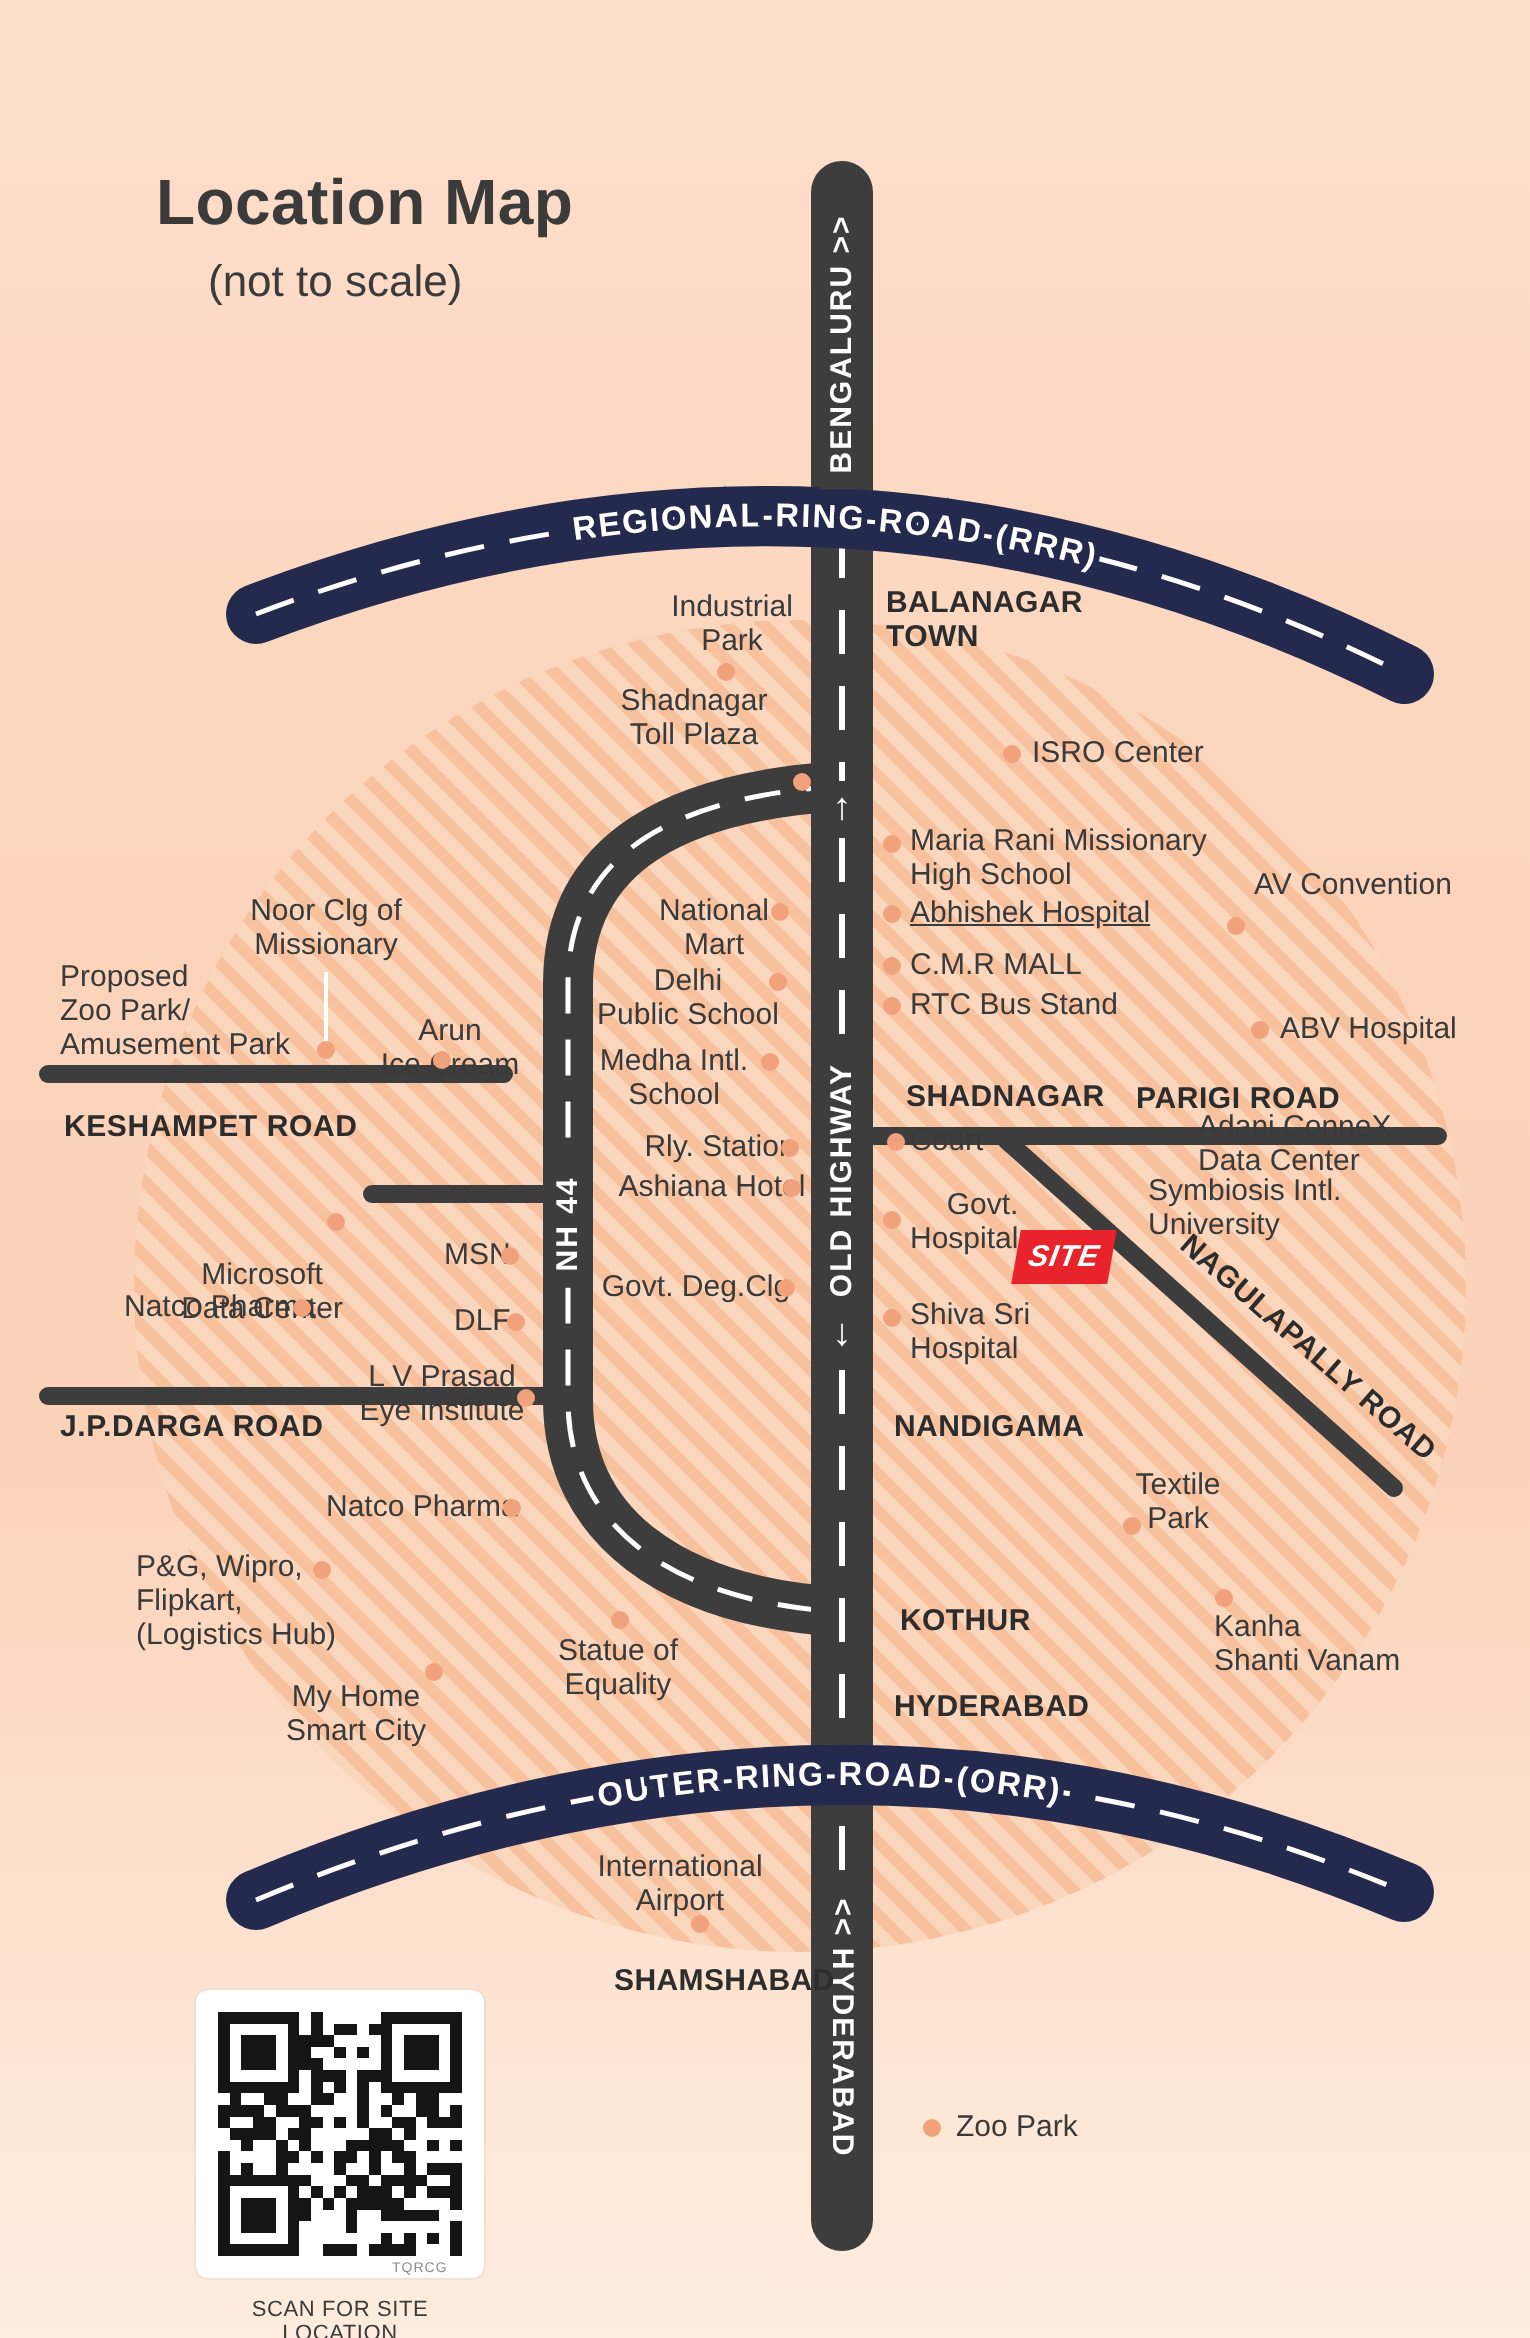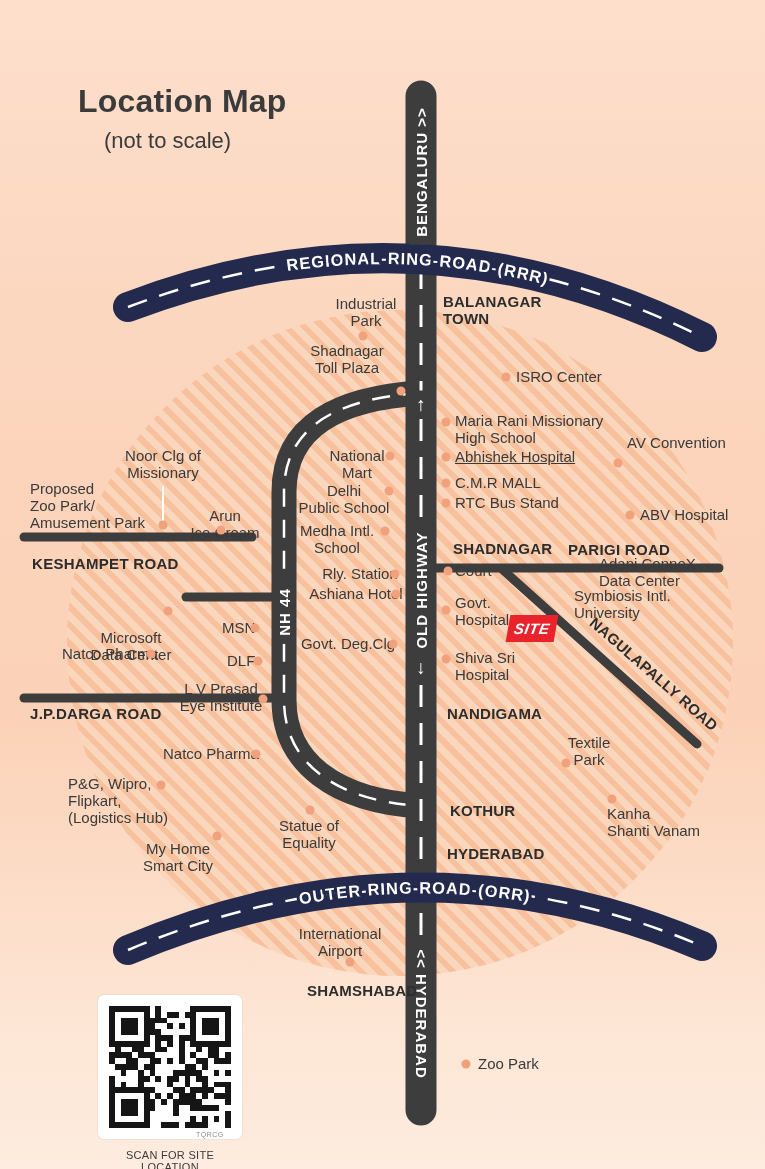--- a/index.html
+++ b/index.html
@@ -157,21 +157,21 @@
       <div class="dot" style="left: 395px; top: 574px;"></div>
       <div class="landmark center" style="left: 356px; top: 586px;">Ashiana Hotel</div>
       <div class="dot" style="left: 396px; top: 594px;"></div>
       <div class="landmark" style="left: 551px; top: 556px; margin-left: 48px;">Adani ConneX
 Data Center</div>
       <div class="landmark" style="left: 574px; top: 588px;">Symbiosis Intl.
 University</div>
       <div class="landmark center" style="left: 131px; top: 590px; margin-top: 40px;">Microsoft
 Data Center</div>
       <div class="dot" style="left: 168px; top: 611px;"></div>
-      <div class="landmark" style="left: 455px; top: 595px;">Govt.
+      <div class="landmark" style="left: 455px; top: 595px; text-align: right;">Govt.
 Hospital</div>
       <div class="dot" style="left: 446px; top: 610px;"></div>
       <div class="landmark" style="left: 222px; top: 620px;">MSN</div>
       <div class="dot" style="left: 255px; top: 628px;"></div>
       <div class="landmark" style="left: 62px; top: 646px;">Natco Pharma</div>
       <div class="dot" style="left: 151px; top: 654px;"></div>
       <div class="landmark" style="left: 227px; top: 653px;">DLF</div>
       <div class="dot" style="left: 258px; top: 661px;"></div>
       <div class="landmark center" style="left: 348px; top: 636px;">Govt. Deg.Clg</div>
       <div class="dot" style="left: 393px; top: 644px;"></div>

